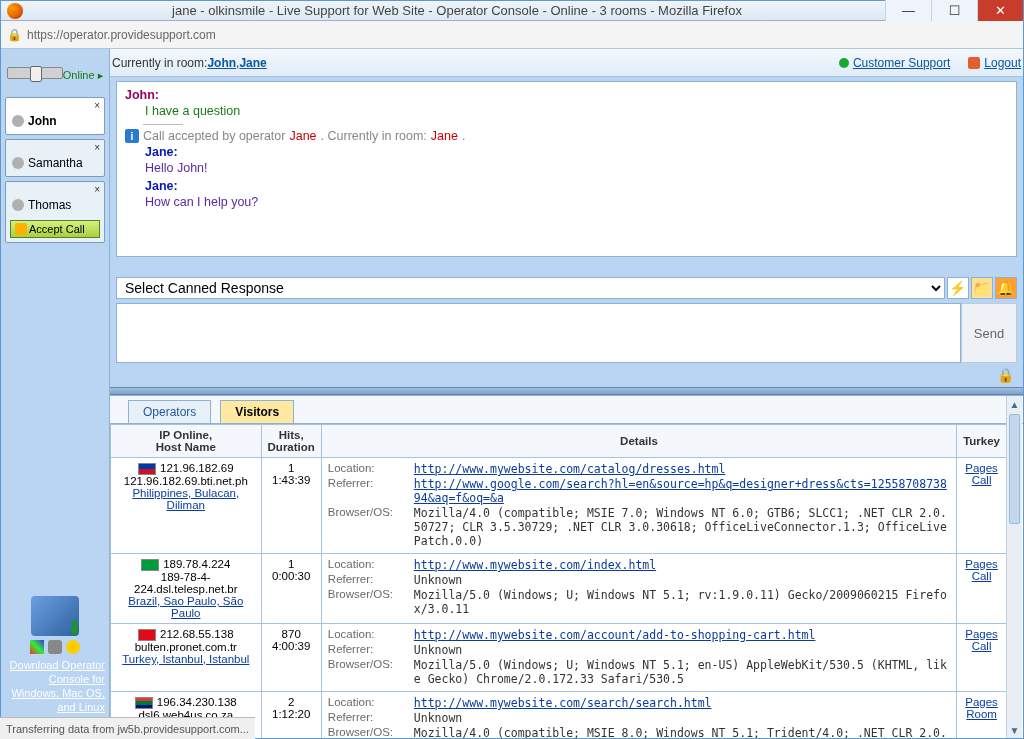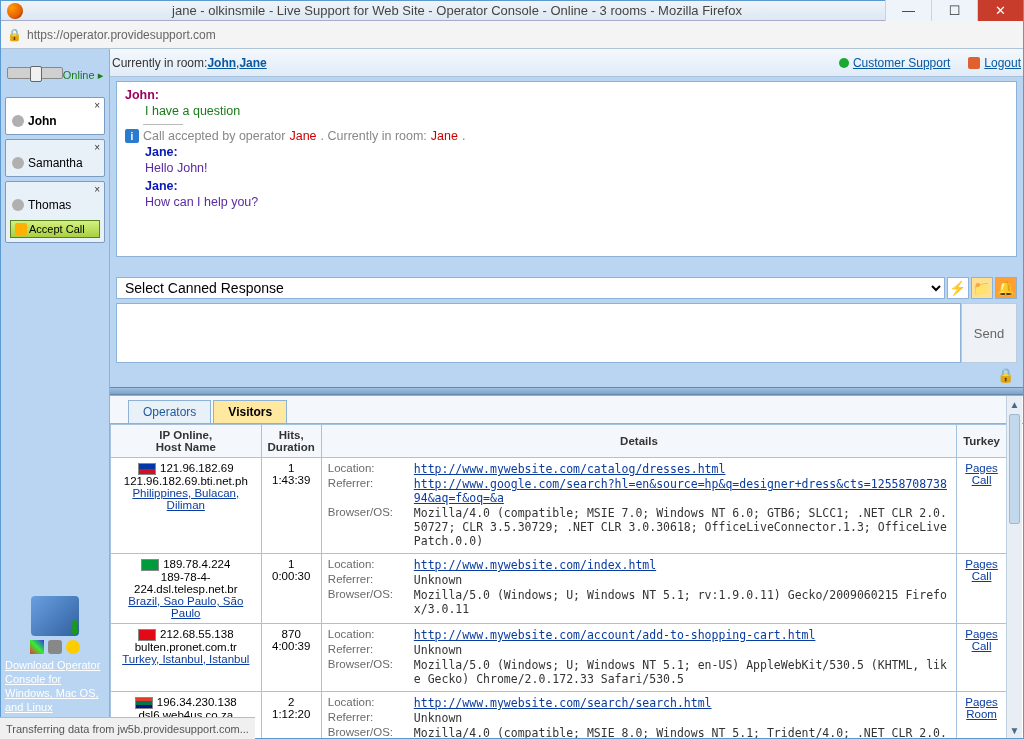--- a/index.html
+++ b/index.html
@@ -31,21 +31,21 @@
 .room-tab { margin:0 4px 4px 4px; background:#e8f0f8; border:1px solid #7a9cc0; border-radius:2px; position:relative; }
 .room-tab .x { position:absolute; top:2px; right:4px; font-size:10px; color:#333; cursor:pointer; }
 .room-tab.active { background:#fff; }
 .room-name { padding:16px 6px 6px 6px; display:flex; align-items:center; font-size:12px; }
 .room-name.bold { font-weight:bold; }
 .person-icon { width:12px; height:12px; margin-right:4px; border-radius:50%; background:#b0b0b0; display:inline-block; }
 .accept-btn { margin:2px 4px 4px 4px; background:linear-gradient(#d4f080,#a8d040); border:1px solid #5a8020; font-size:11px; padding:2px 4px; display:flex; align-items:center; cursor:pointer; }
 .accept-btn .bell { width:12px;height:12px;margin-right:2px; background:#ffb000;border-radius:2px; }
 
 .sidebar-spacer { flex:1; }
-.download-box { padding:8px 4px 24px 4px; text-align:left; }
+.download-box { padding:8px 4px 24px 4px; text-align:right; }
 .dl-img { width:48px; height:40px; margin:0 auto 4px auto; background:linear-gradient(135deg,#6aa0e0,#3060a0); border-radius:4px; position:relative; }
 .dl-img::after { content:"⬇"; position:absolute; right:-4px; bottom:-4px; color:#1a9a1a; font-size:20px; }
 .os-icons { display:flex; justify-content:center; gap:4px; margin-bottom:4px; }
 .os-icons span { width:14px; height:14px; display:inline-block; }
 .os-win{background:linear-gradient(45deg,#e33,#3e3 50%,#33e);} 
 .os-mac{background:#888;border-radius:3px;} 
 .os-linux{background:#fc0;border-radius:50%;}
 .download-box a { color:#fff; text-decoration:underline; font-size:11px; line-height:14px; }
 
 .main { flex:1; display:flex; flex-direction:column; overflow:hidden; }
@@ -83,21 +83,21 @@
 .compose-row textarea { flex:1; height:60px; border:1px solid #8cb2d8; resize:none; font-family:inherit; padding:4px; }
 .send-btn { width:56px; background:#eef2f6; border:1px solid #bcccdC; color:#666; font-size:13px; }
 
 .lock-row { text-align:right; padding:0 8px 4px 0; color:#c09000; font-size:14px; }
 
 .split-bar { height:8px; background:linear-gradient(#a0c0e0,#7da3c8); border-top:1px solid #68a; border-bottom:1px solid #68a; cursor:row-resize; }
 
 
 .bottom { flex:1; background:#fff; border-top:1px solid #8cb2d8; display:flex; flex-direction:column; overflow:hidden; }
 .tabs { display:flex; padding:4px 0 0 18px; background:#f4f8fc; border-bottom:1px solid #8cb2d8; }
-.tab { padding:4px 14px; border:1px solid #8cb2d8; border-bottom:none; margin-right:2px; background:#e8f0f8; font-size:12px; color:#225a9a; cursor:pointer; }
+.tab { padding:4px 14px; border:1px solid #8cb2d8; border-bottom:none; margin-right:9px; background:#e8f0f8; font-size:12px; color:#225a9a; cursor:pointer; }
 .tab.active { background:#ffe9a0; font-weight:bold; color:#000; }
 
 .vis-table-wrap { flex:1; overflow:auto; }
 table.visitors { width:100%; border-collapse:collapse; font-size:11.5px; }
 table.visitors th { background:#f4f8fc; border:1px solid #a6c2dc; padding:4px 6px; color:#333; font-weight:bold; }
 table.visitors td { border:1px solid #a6c2dc; padding:4px 6px; vertical-align:top; text-align:center; }
 table.visitors td.details { text-align:left; }
 td.details .row { display:flex; margin-bottom:1px; }
 td.details .lbl { width:86px; color:#6a6a6a; }
 td.details .val { flex:1; color:#333; font-family: Verdana, monospace; word-break:break-all; }

